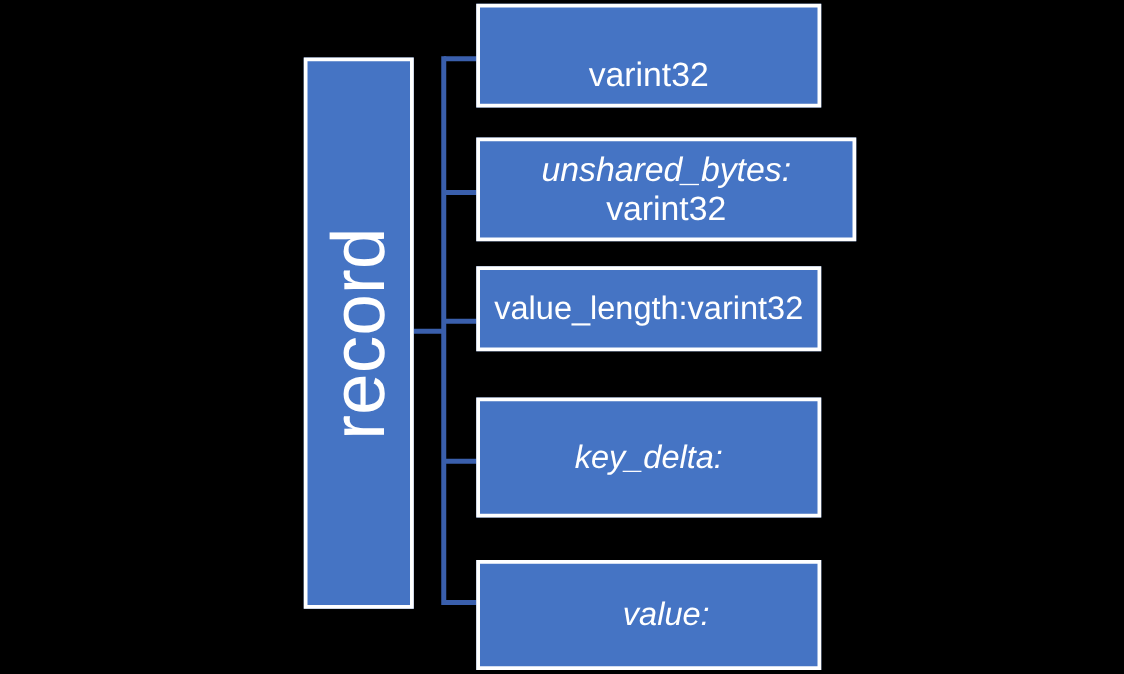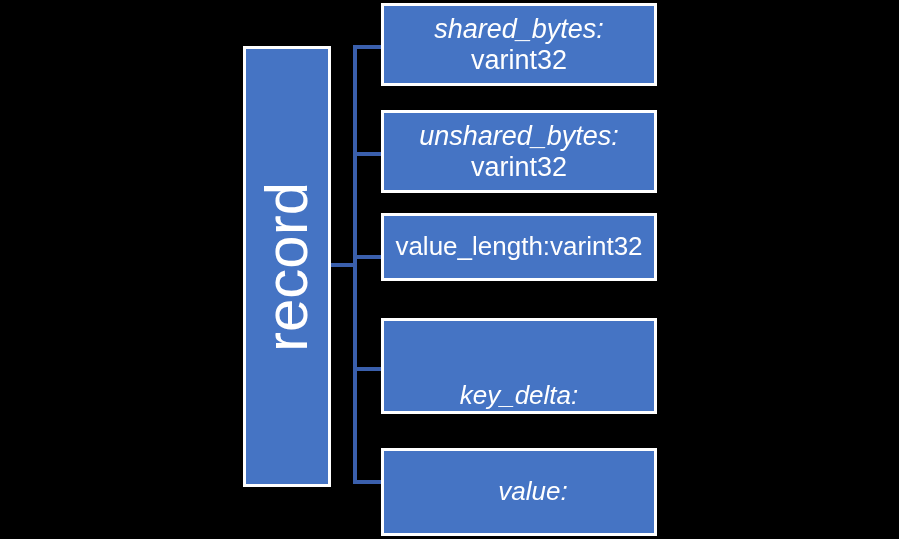--- a/index.html
+++ b/index.html
@@ -55,23 +55,23 @@
     transform: rotate(-90deg);
     white-space: nowrap;
     font-size: 60px;
     font-style: normal;
     color: #FFFFFF;
     line-height: 1;
   }
 
   
   #node-shared        { left: 381px; top:   3px; width: 276px; height:  83px; }
-  #node-unshared      { left: 381px; top: 110px; width: 276px; height:  83px; }
+  #node-unshared      { left: 381px; top: 110px; width: 304px; height:  83px; }
   #node-value-length  { left: 381px; top: 213px; width: 276px; height:  68px; }
-  #node-key-delta     { left: 381px; top: 318px; width: 276px; height:  96px; align-items: flex-end; }
+  #node-key-delta     { left: 381px; top: 318px; width: 276px; height:  96px; }
   #node-value         { left: 381px; top: 448px; width: 276px; height:  88px; padding-left: 28px; }
 
   #node-value-length .node-text { font-size: 26px; }
   #node-key-delta .node-text,
   #node-value .node-text { font-size: 26px; }
 
   
   .conn {
     position: absolute;
     background: #3A5FAC;
@@ -114,21 +114,21 @@
   <div class="conn stub-child" id="stub-3"></div>
   <div class="conn stub-child" id="stub-4"></div>
   <div class="conn stub-child" id="stub-5"></div>
 
   <div class="node" id="node-record">
     <span class="rot-wrap">record</span>
   </div>
 
   <div class="node child" id="node-shared">
     <span class="node-text">
-      <span class="line-italic">shared_bytes:</span><br>
+      <br>
       <span class="line-roman">varint32</span>
     </span>
   </div>
 
   <div class="node child" id="node-unshared">
     <span class="node-text">
       <span class="line-italic">unshared_bytes:</span><br>
       <span class="line-roman">varint32</span>
     </span>
   </div>

